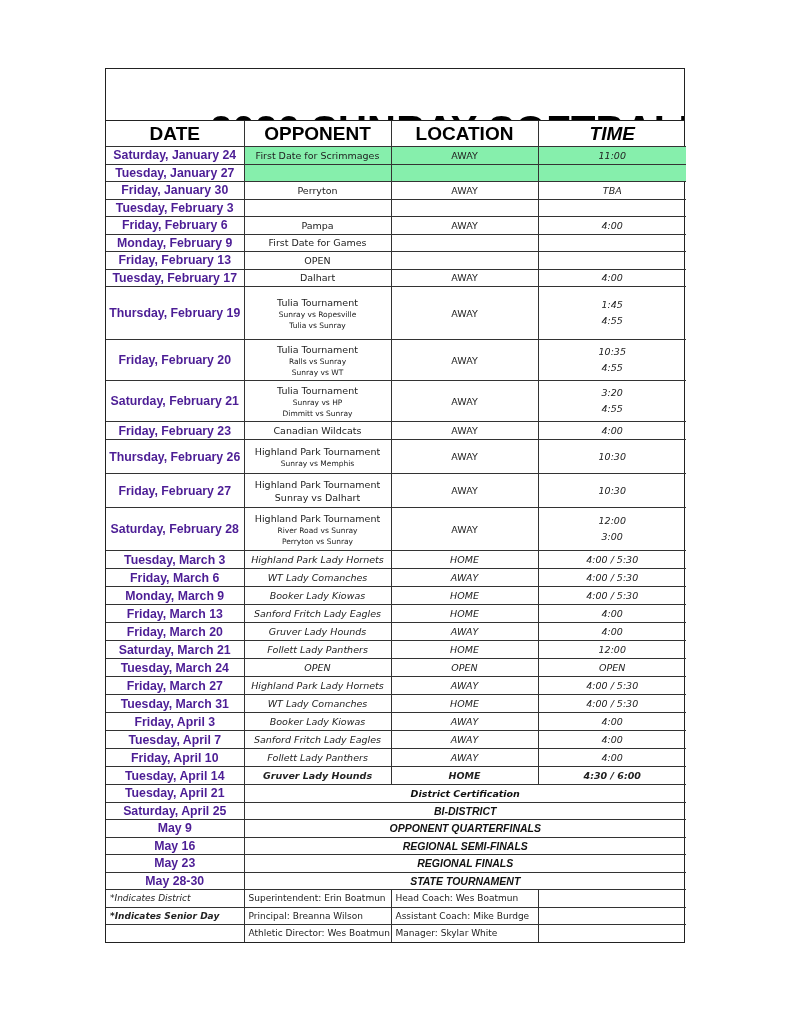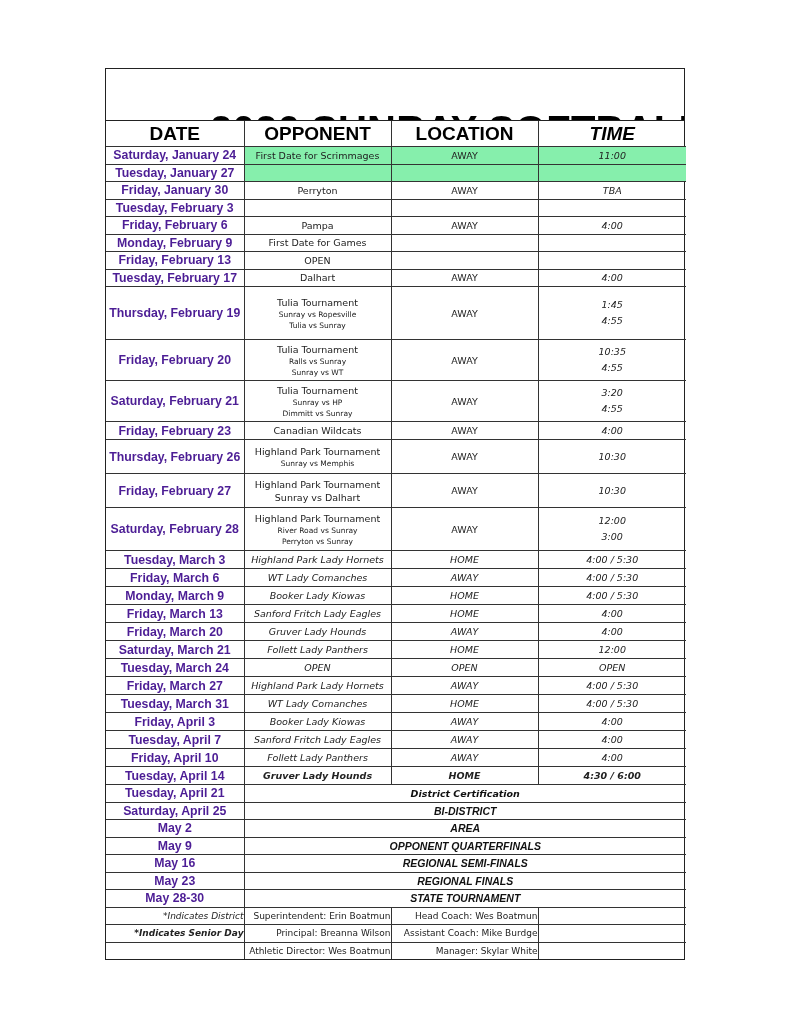--- a/index.html
+++ b/index.html
@@ -44,21 +44,21 @@
   .sub { display: block; font-size: 7.5px; line-height: 11px; color: #222; }
   .sub.big { font-size: 9.5px; line-height: 13px; }
   .main-line { display: block; line-height: 13px; }
   .time-line { display: block; line-height: 16px; }
   .shade { background: #86efac; }
   .playoff {
     font-family: "Liberation Sans", sans-serif; font-weight: bold; font-size: 10.5px; color: #111;
   }
   .playoff.it { font-family: "DejaVu Sans", sans-serif; font-style: italic; font-size: 9.5px; }
   .foot {
-    font-family: "DejaVu Sans", sans-serif; font-size: 9px; color: #222; text-align: right;
+    font-family: "DejaVu Sans", sans-serif; font-size: 9px; color: #222; text-align: left;
     padding-left: 4px;
     margin-top: 37px;
   }
   .foot.it { font-style: italic; }
   .foot.bd { font-weight: bold; }
   .foot.faint { border-left: 1px solid #cfcfcf; }
   tr.r17 td { height: 16.5px; }
   tr.r18 td { height: 17px; }
   tr.r53 td { height: 52px; }
   tr.r41 td { height: 40px; }
@@ -310,24 +310,20 @@
 
       <tr class="r17">
         <td class="date">Tuesday, April 21</td>
         <td class="playoff it bd" colspan="3">District Certification</td>
       </tr>
       <tr class="r17">
         <td class="date">Saturday, April 25</td>
         <td class="playoff" colspan="3">BI-DISTRICT</td>
       </tr>
       <tr class="r17">
-        <td class="date">May 2</td>
-        <td class="playoff" colspan="3">AREA</td>
-      </tr>
-      <tr class="r17">
         <td class="date">May 9</td>
         <td class="playoff" colspan="3">OPPONENT QUARTERFINALS</td>
       </tr>
       <tr class="r17">
         <td class="date">May 16</td>
         <td class="playoff" colspan="3">REGIONAL SEMI-FINALS</td>
       </tr>
       <tr class="r17">
         <td class="date">May 23</td>
         <td class="playoff" colspan="3">REGIONAL FINALS</td>

